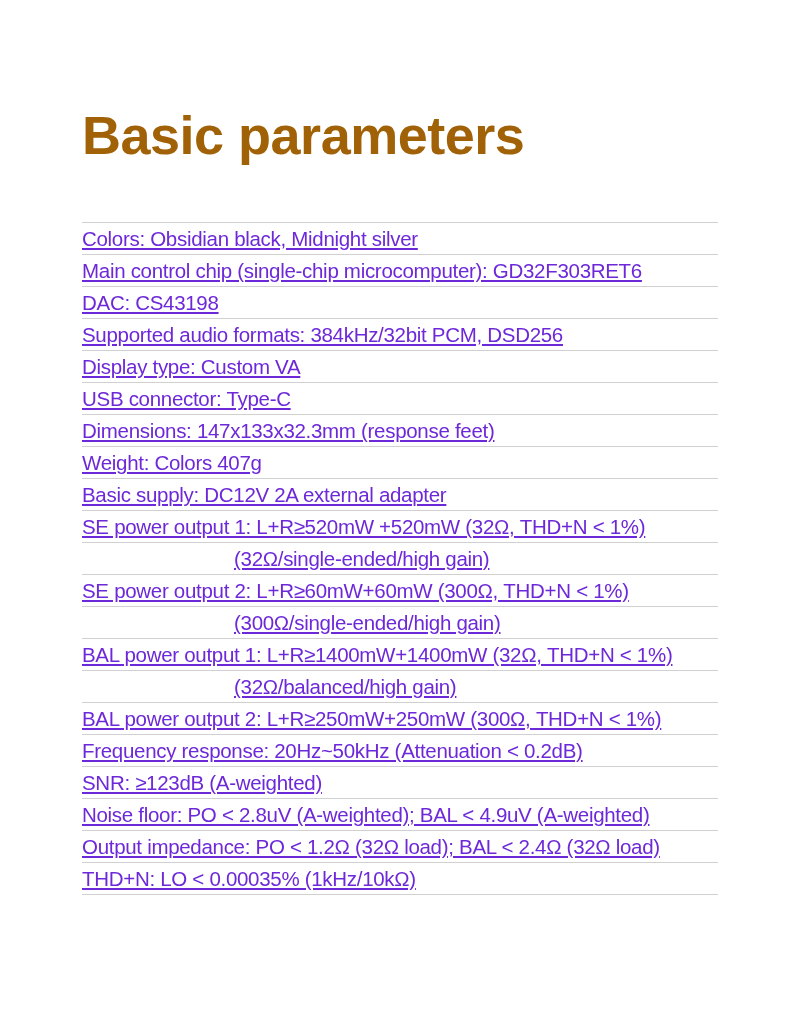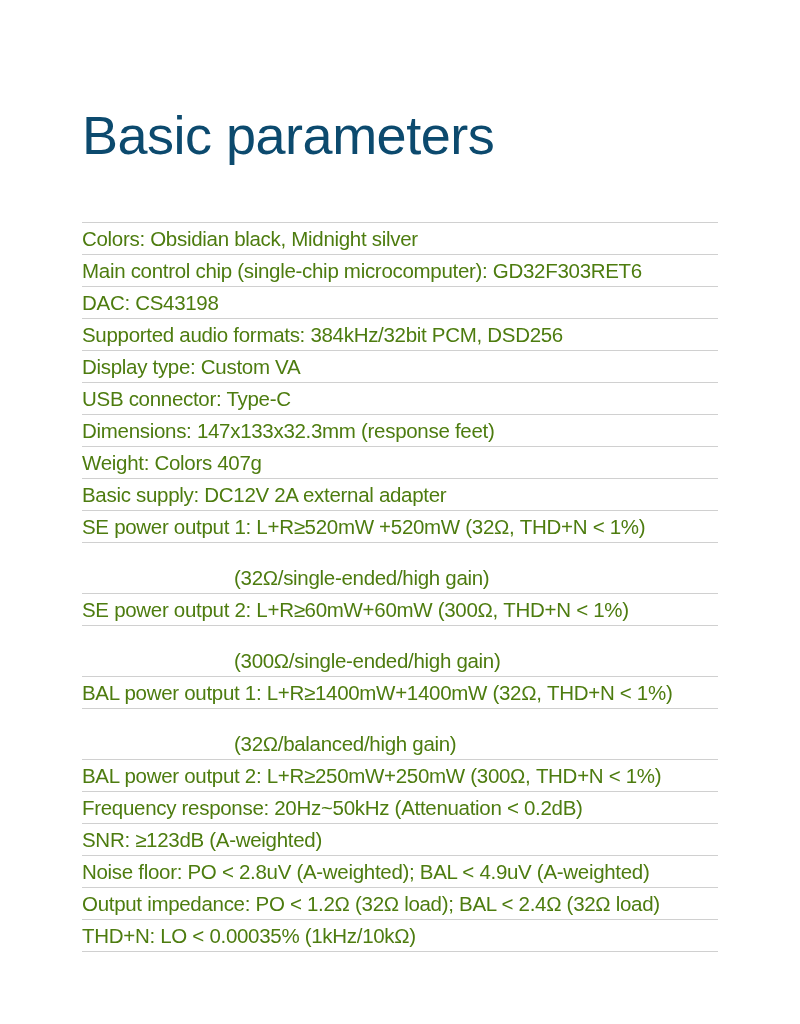--- a/index.html
+++ b/index.html
@@ -16,41 +16,41 @@
   .page {
     box-sizing: border-box;
     width: 800px;
     height: 1024px;
     padding: 108px 82px 0 82px;
   }
   h1.title {
     margin: 0 0 60px 0;
     font-size: 54px;
     line-height: 54px;
-    font-weight: 400;
-    color: #0c4a6e;
+    font-weight: 700;
+    color: #a16207;
     letter-spacing: -0.5px;
     white-space: nowrap;
   }
   .spec-list {
     border-top: 1px solid #d0d0d0;
   }
   .spec-row {
     box-sizing: border-box;
     font-size: 20.5px;
     line-height: 24px;
     padding: 4px 0 3px 0;
-    color: #4d7c0f;
+    color: #6d28d9;
     letter-spacing: -0.3px;
     border-bottom: 1px solid #d0d0d0;
     white-space: nowrap;
+    text-decoration: underline;
   }
   .spec-row.cont {
     padding-left: 152px;
-    margin-top: 19px;
   }
 </style>
 </head>
 <body>
 
 <div class="page">
   <h1 class="title">Basic parameters</h1>
 
   <div class="spec-list">
     <div class="spec-row">Colors: Obsidian black, Midnight silver</div>

